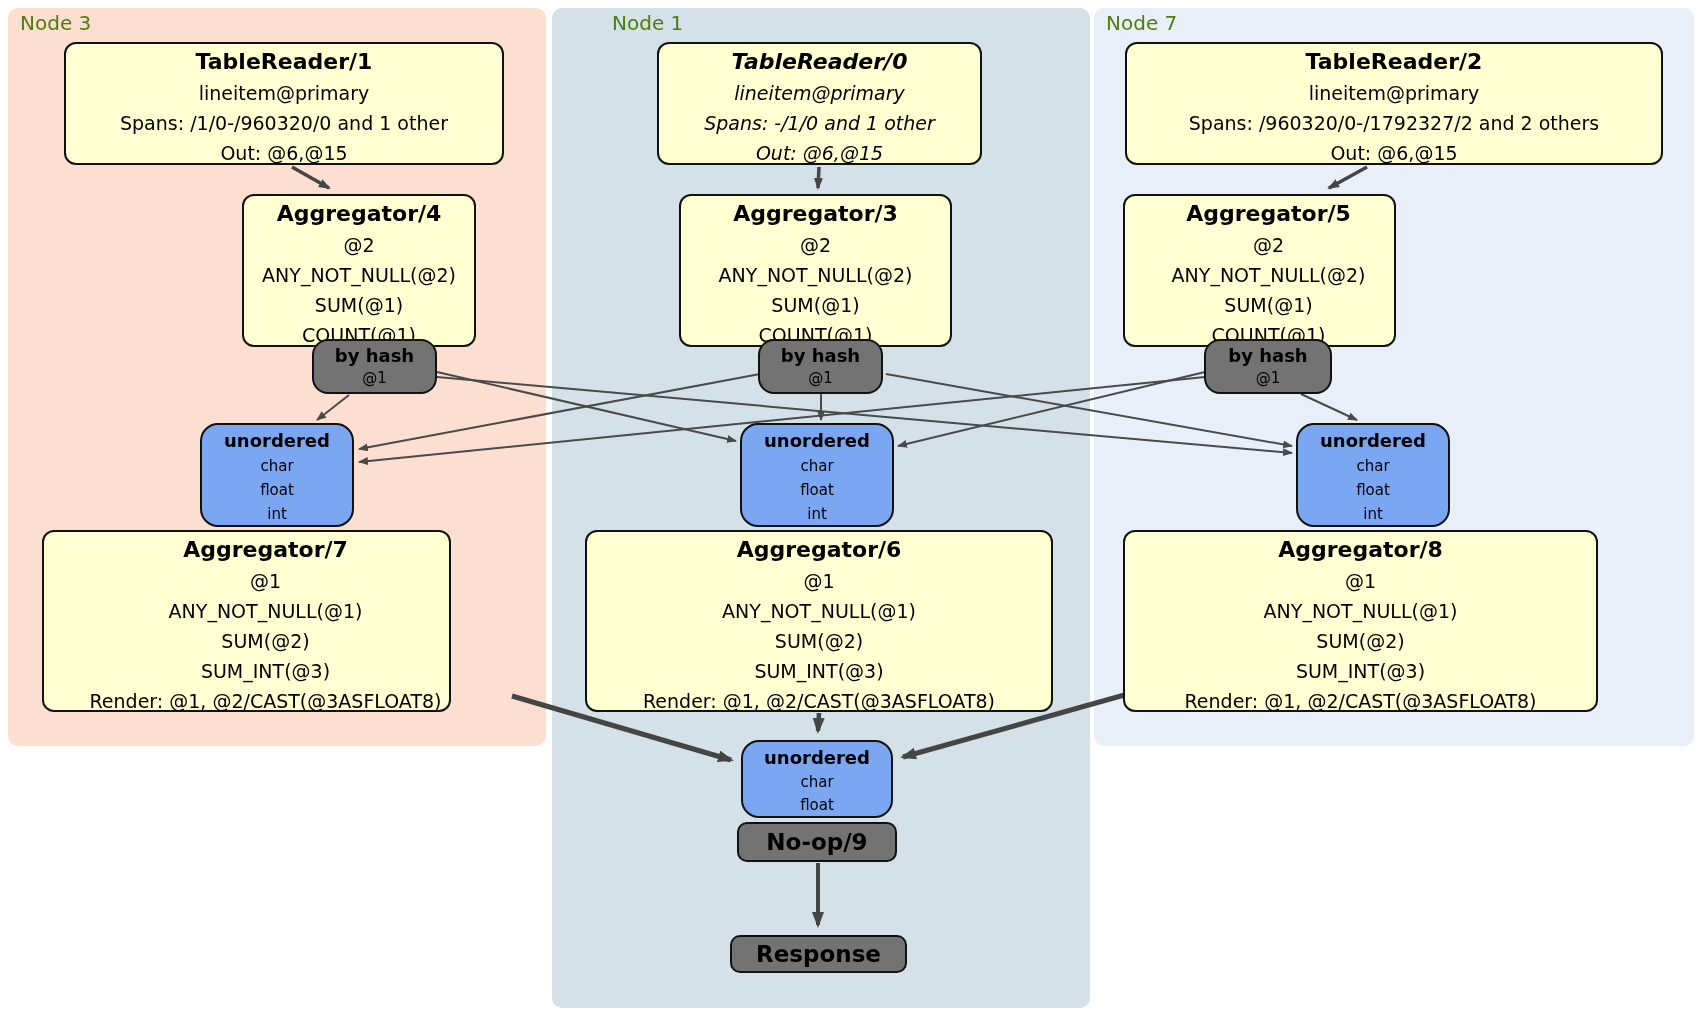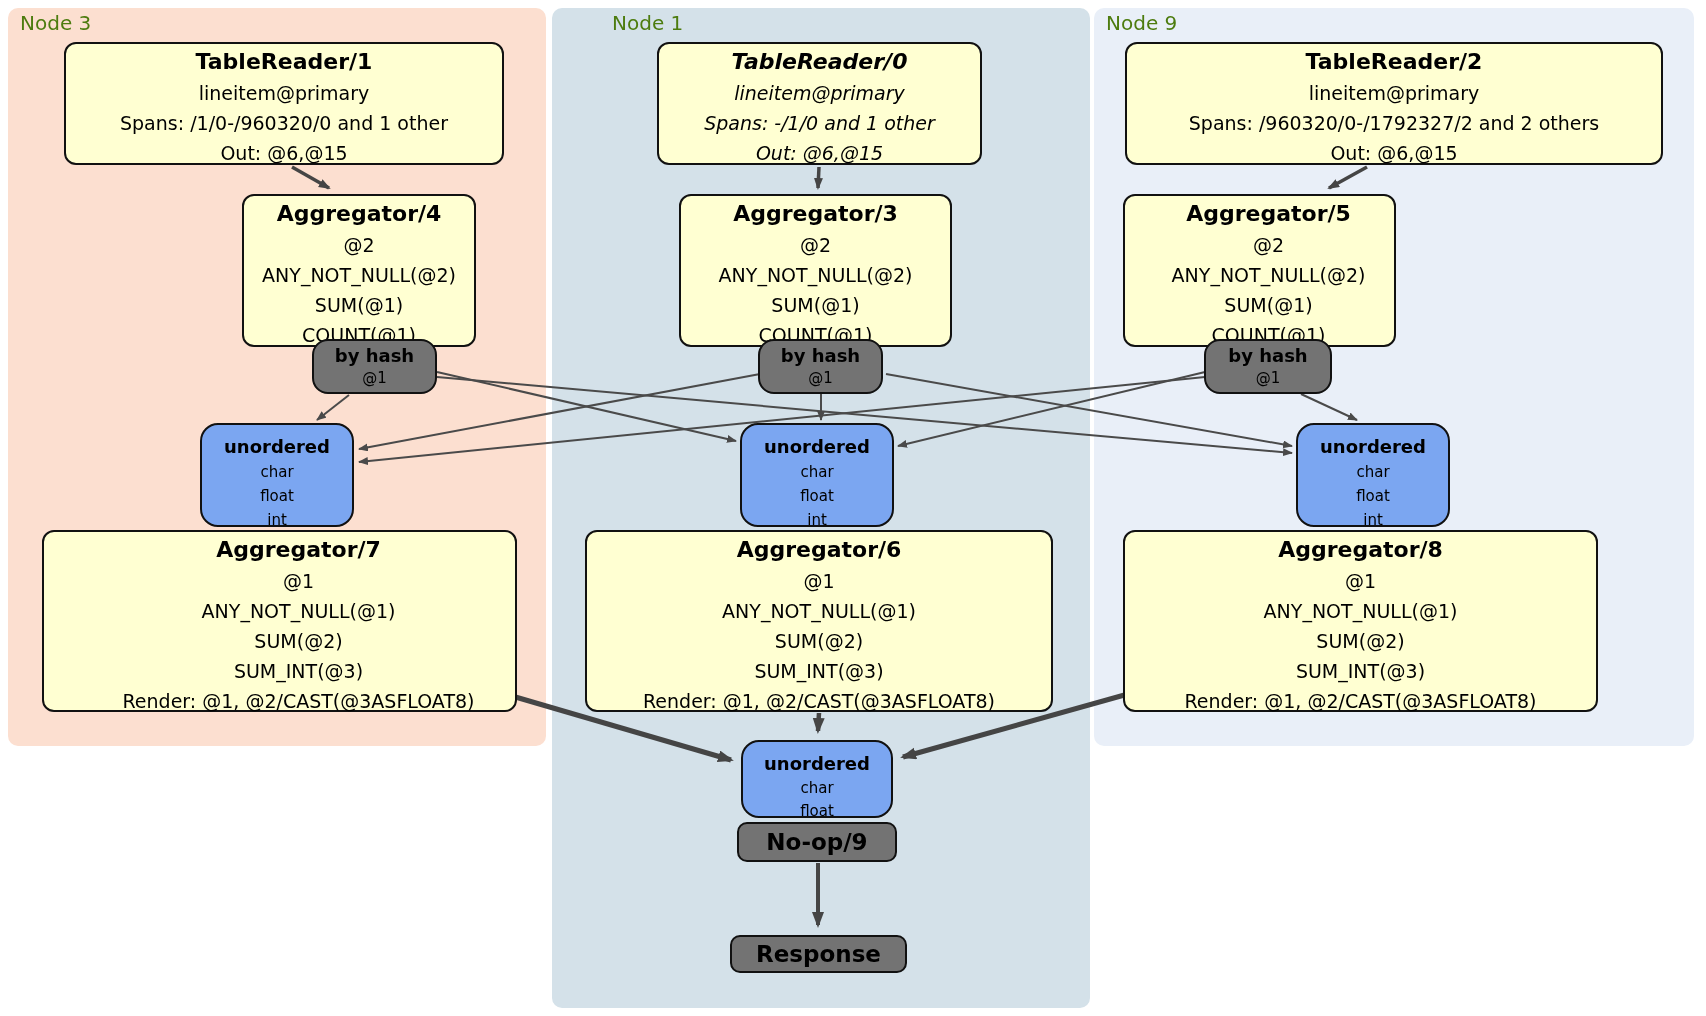--- a/index.html
+++ b/index.html
@@ -19,40 +19,40 @@
   .router{
     position:absolute;box-sizing:border-box;background:#737373;
     border:2px solid #111;border-radius:16px;text-align:center;z-index:3;
   }
   .rtitle{font-size:18px;font-weight:700;line-height:26px;margin-top:2px;}
   .rsub{font-size:15px;line-height:19px;}
   .sync{
     position:absolute;box-sizing:border-box;background:#7ba6f1;
     border:2px solid #111;border-radius:18px;text-align:center;z-index:2;
   }
-  .stitle{font-size:18px;font-weight:700;line-height:27px;margin-top:8px;}
+  .stitle{font-size:18px;font-weight:700;line-height:27px;margin-top:2px;}
   .srow{font-size:15px;line-height:24px;}
   .miniBox{
     position:absolute;box-sizing:border-box;background:#737373;
     border:2px solid #111;border-radius:10px;text-align:center;
     font-size:23px;font-weight:700;z-index:2;
   }
 </style>
 </head>
 <body>
 
 <div class="canvas">
 
   <div class="region" style="left:8px;top:8px;width:538px;height:738px;background:#fcdfd0;"></div>
   <div class="region" style="left:552px;top:8px;width:538px;height:1000px;background:#d4e1e9;"></div>
   <div class="region" style="left:1094px;top:8px;width:600px;height:738px;background:#e9eff8;"></div>
 
   <span class="region-label" style="left:20px;top:11px;">Node 3</span>
   <span class="region-label" style="left:564px;top:11px;margin-left:48px;">Node 1</span>
-  <span class="region-label" style="left:1106px;top:11px;">Node 9</span>
+  <span class="region-label" style="left:1106px;top:11px;">Node 7</span>
 
   <svg class="edges" width="1706" height="1016" viewBox="0 0 1706 1016">
     <defs>
       <marker id="mS" markerUnits="userSpaceOnUse" markerWidth="11" markerHeight="9" refX="9" refY="4" orient="auto">
         <path d="M0,0 L10,4 L0,8 z" fill="#4a4a4a"></path>
       </marker>
       <marker id="mM" markerUnits="userSpaceOnUse" markerWidth="13" markerHeight="10" refX="10" refY="4.5" orient="auto">
         <path d="M0,0 L12,4.5 L0,9 z" fill="#454545"></path>
       </marker>
       <marker id="mL" markerUnits="userSpaceOnUse" markerWidth="17" markerHeight="13" refX="13" refY="6" orient="auto">
@@ -147,21 +147,21 @@
     <div class="srow">float</div>
     <div class="srow">int</div>
   </div>
   <div class="sync" style="left:1296px;top:423px;width:154px;height:104px;">
     <div class="stitle">unordered</div>
     <div class="srow">char</div>
     <div class="srow">float</div>
     <div class="srow">int</div>
   </div>
 
-  <div class="pbox" style="left:42px;top:530px;width:475px;height:182px;padding-left:38px;">
+  <div class="pbox" style="left:42px;top:530px;width:409px;height:182px;padding-left:38px;">
     <div class="ptitle">Aggregator/7</div>
     <div>@1</div>
     <div>ANY_NOT_NULL(@1)</div>
     <div>SUM(@2)</div>
     <div>SUM_INT(@3)</div>
     <div>Render: @1, @2/CAST(@3ASFLOAT8)</div>
   </div>
   <div class="pbox" style="left:585px;top:530px;width:468px;height:182px;">
     <div class="ptitle">Aggregator/6</div>
     <div>@1</div>

